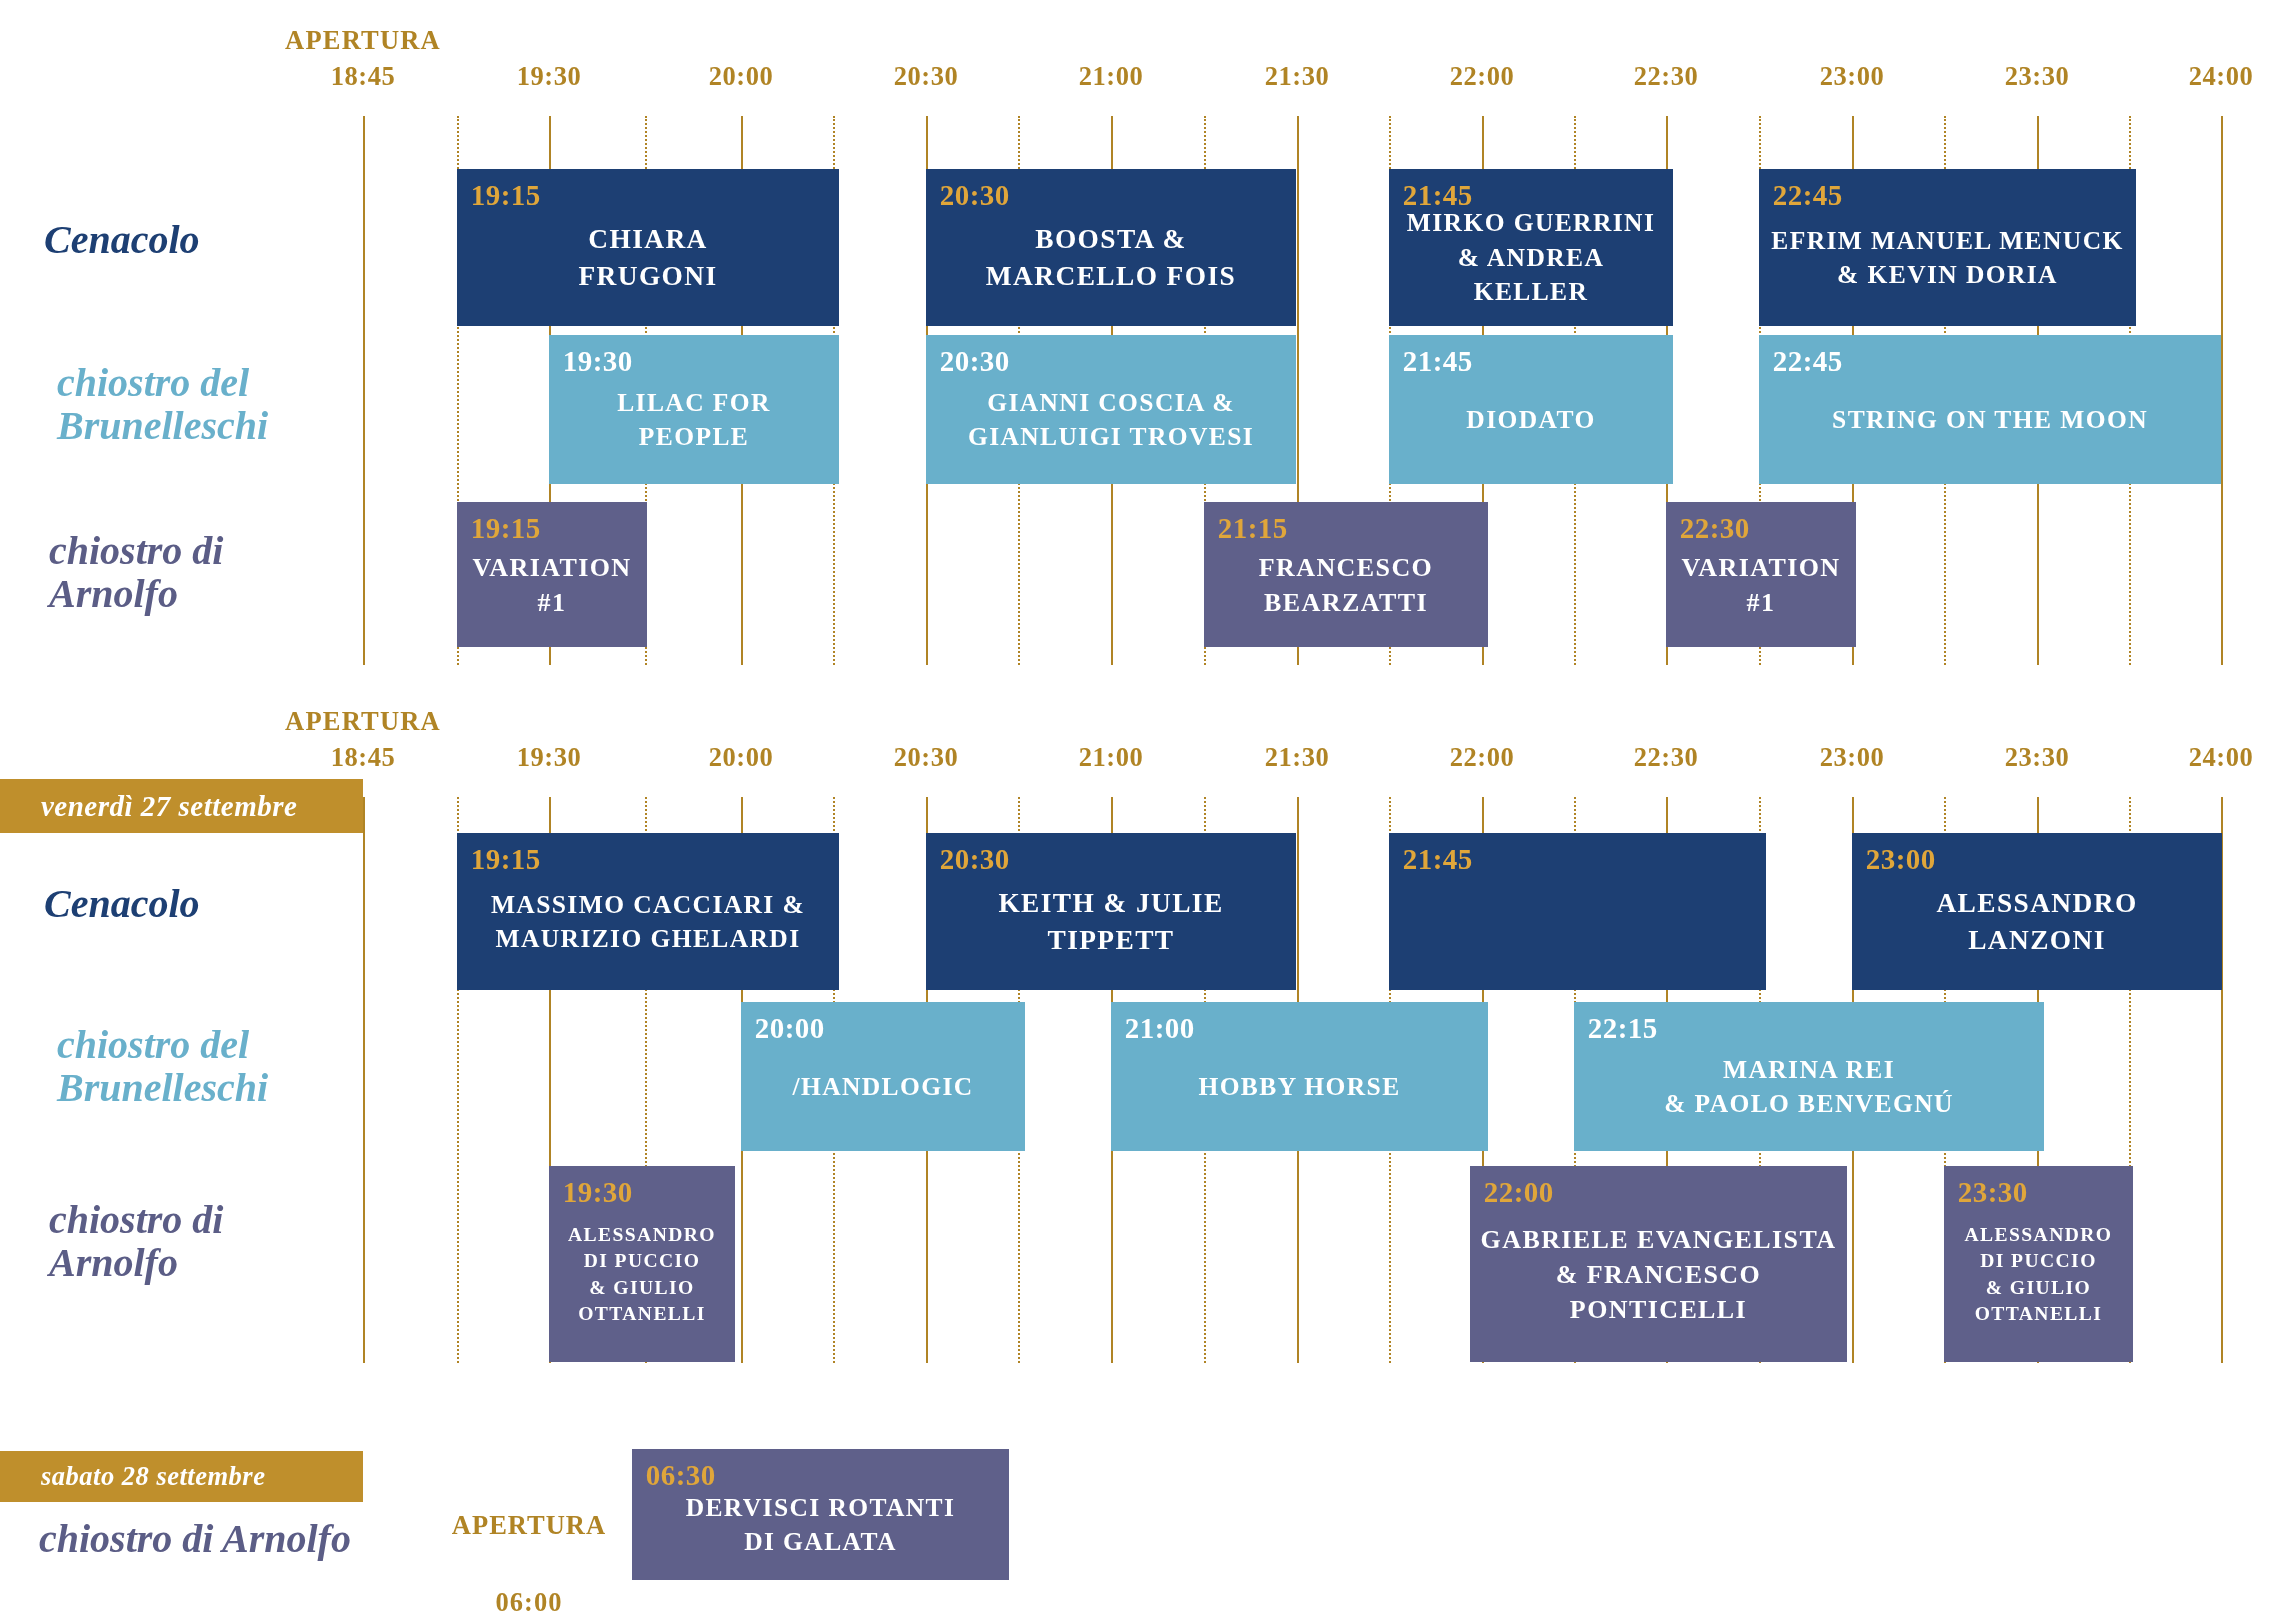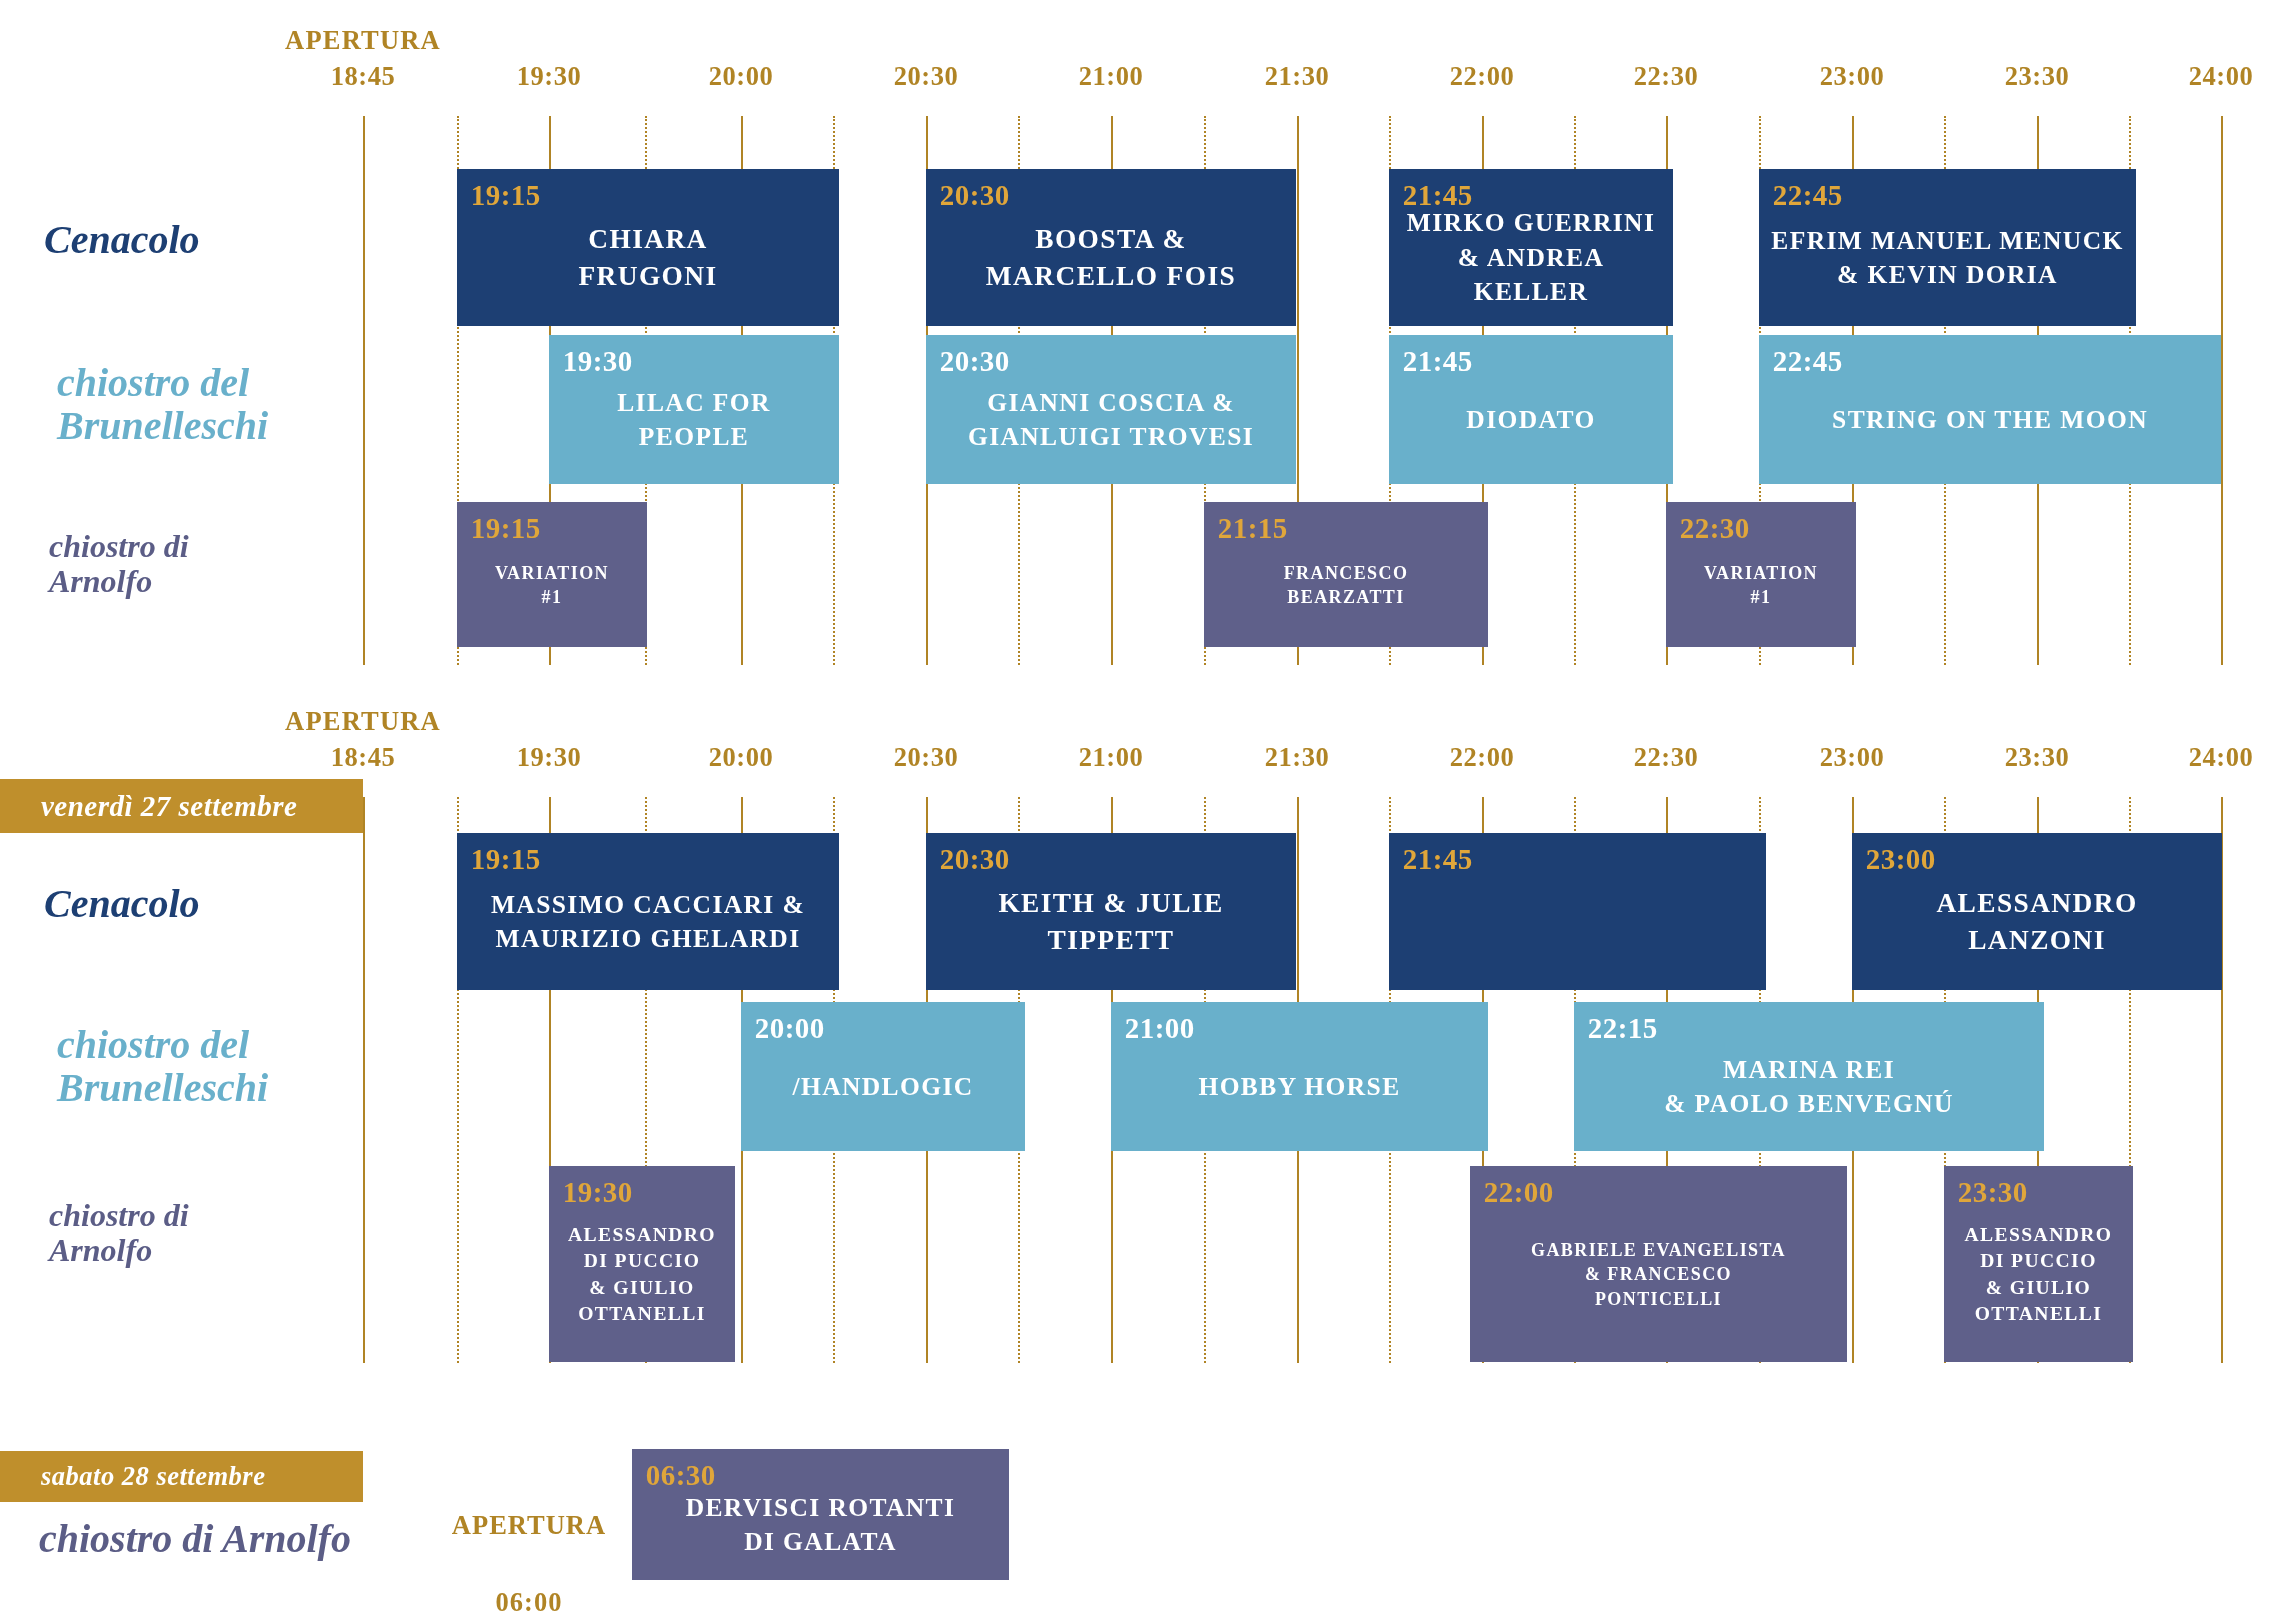--- a/index.html
+++ b/index.html
@@ -59,21 +59,21 @@
   .venue{
     position:absolute;
     font-family:"Liberation Serif", serif;
     font-style:italic;
     font-weight:700;
     line-height:1.08;
     white-space:pre-line;
   }
   .venue.cenacolo{color:#1d3f73;font-size:40px;}
   .venue.brunelleschi{color:#69b0cb;font-size:40px;}
-  .venue.arnolfo{color:#5b5d86;font-size:32px;}
+  .venue.arnolfo{color:#5b5d86;font-size:40px;}
 
   
   .ev{
     position:absolute;
     box-sizing:border-box;
     color:#ffffff;
     display:flex;
     flex-direction:column;
     overflow:hidden;
   }
@@ -101,21 +101,21 @@
   }
   .ev.blue{background:#1d3f73;}
   .ev.blue .t{color:#e0a63a;}
   .ev.lblue{background:#69b0cb;}
   .ev.lblue .t{color:#ffffff;}
   .ev.purple{background:#5f608a;}
   .ev.purple .t{color:#e0a63a;}
 
   .fs-28 .n{font-size:27.4px;}
   .fs-26 .n{font-size:25.5px;}
-  .fs-24 .n{font-size:18px;}
+  .fs-24 .n{font-size:26px;}
   .fs-20 .n{font-size:19.6px;}
 
   .sat-ap{
     position:absolute;
     font-family:"Liberation Serif", serif;
     font-weight:700;
     font-size:26.5px;
     color:#b08425;
     text-align:center;
     line-height:1.45;

